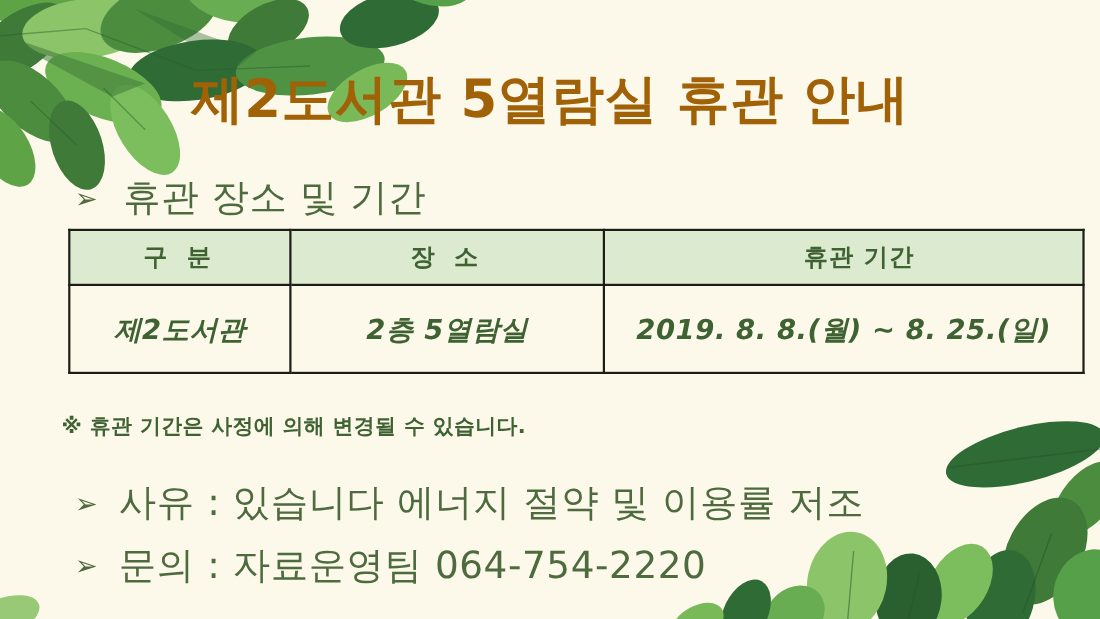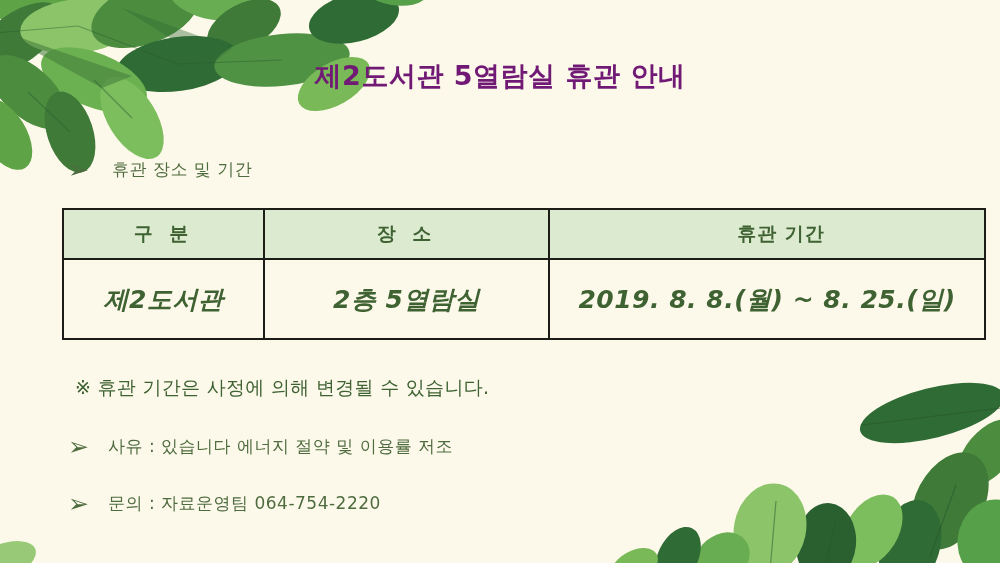--- a/index.html
+++ b/index.html
@@ -47,44 +47,44 @@
     opacity: .9;
   }
 
   
   #title {
     position: absolute;
     left: 0;
     top: 58px;
     width: 1000px;
     text-align: center;
-    font-size: 27px;
+    font-size: 48px;
     font-weight: bold;
     letter-spacing: .5px;
-    color: #701a75;
+    color: #a16207;
     font-family: "DejaVu Sans", "Liberation Sans", sans-serif;
   }
 
   
   .bullet-row {
     position: absolute;
     display: flex;
     align-items: center;
     color: #4e6b3f;
   }
   .bullet-mark {
     width: 30px;
     flex: 0 0 30px;
     font-size: 25px;
     line-height: 1;
     color: #4e6b3f;
     font-family: "DejaVu Sans", sans-serif;
   }
   .bullet-text {
-    font-size: 17px;
+    font-size: 34px;
     letter-spacing: .5px;
     white-space: nowrap;
   }
 
   #bullet-place {
     left: 68px;
     top: 157px;
   }
   #bullet-place .bullet-text { padding-left: 14px; }
 
@@ -113,45 +113,45 @@
     border: 2px solid #1d1d18;
     text-align: center;
     color: #3f6233;
     font-weight: bold;
     padding: 0;
     font-family: "DejaVu Sans", "Liberation Sans", sans-serif;
   }
   #schedule-table thead td {
     background: #dcead0;
     height: 48px;
-    font-size: 19px;
+    font-size: 22px;
     letter-spacing: 5px;
   }
   #schedule-table thead td.wide-head {
     letter-spacing: 1px;
     padding-left: 28px;
   }
   #schedule-table tbody td {
     background: #fdf9ea;
     height: 78px;
     font-size: 25px;
     letter-spacing: .5px;
     font-style: italic;
   }
   .col-div  { width: 199px; }
   .col-place{ width: 283px; }
   .col-term { width: 406px; }
 
   
   #note {
     position: absolute;
-    left: 75px;
+    left: 56px;
     top: 375px;
     font-size: 19px;
-    font-weight: normal;
+    font-weight: bold;
     color: #3f6233;
     letter-spacing: .3px;
     white-space: nowrap;
   }
 </style>
 </head>
 <body>
 
 <div id="slide">
 

